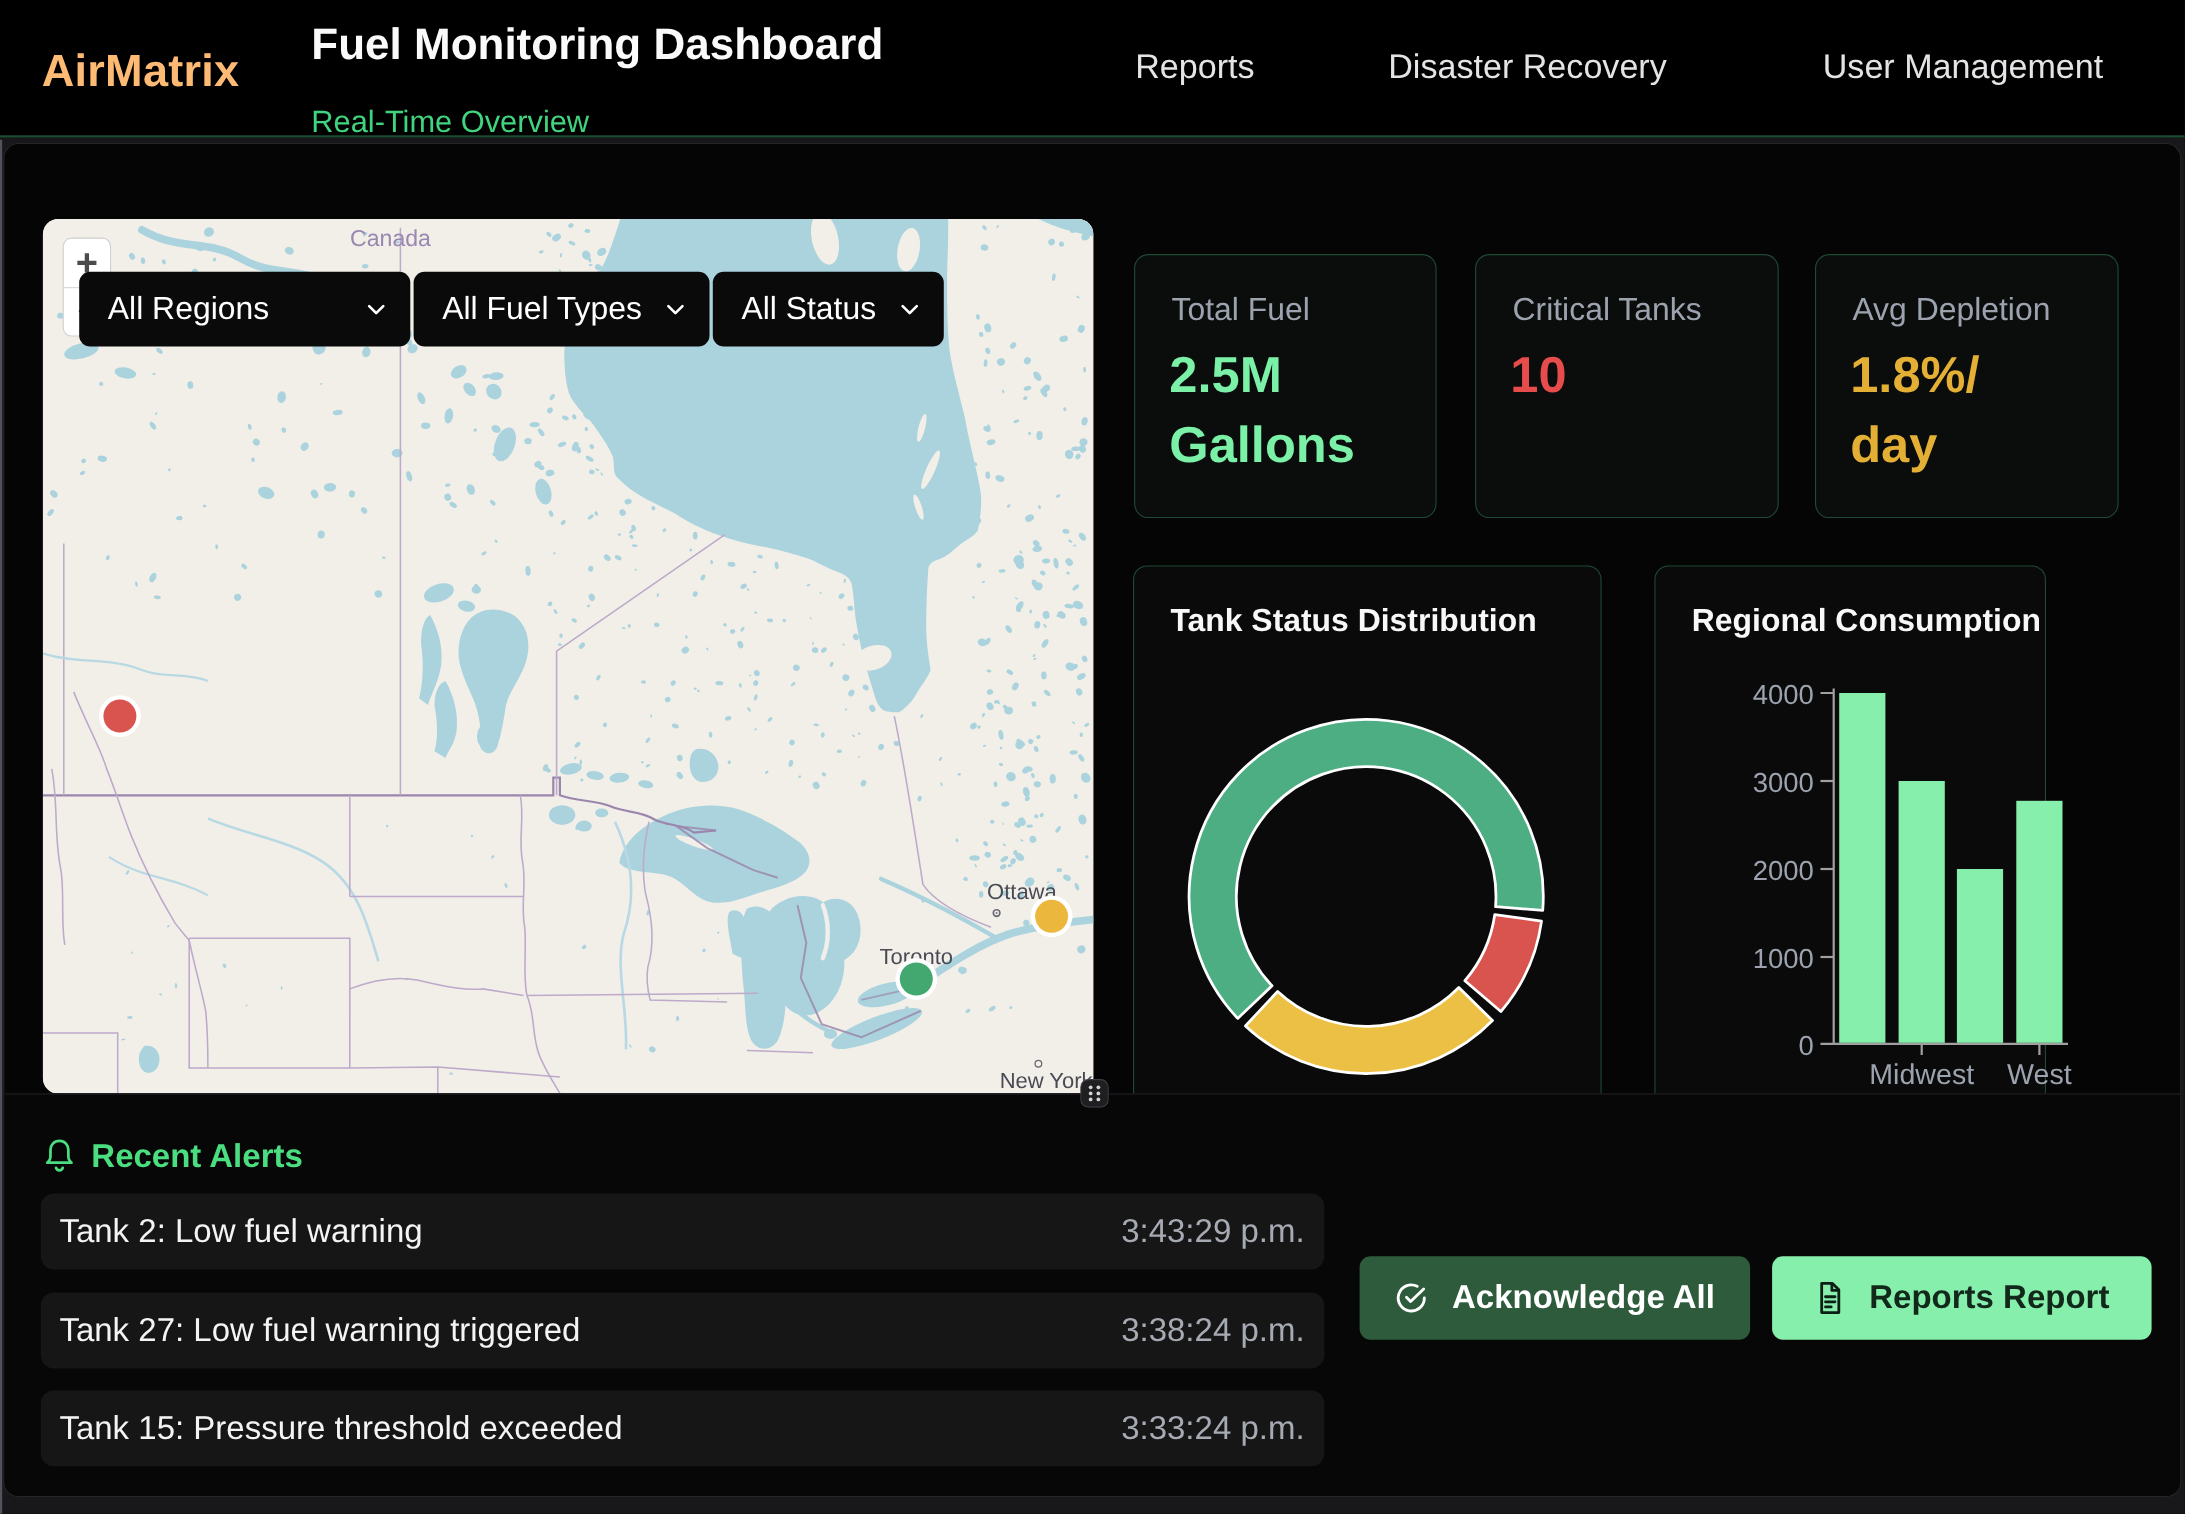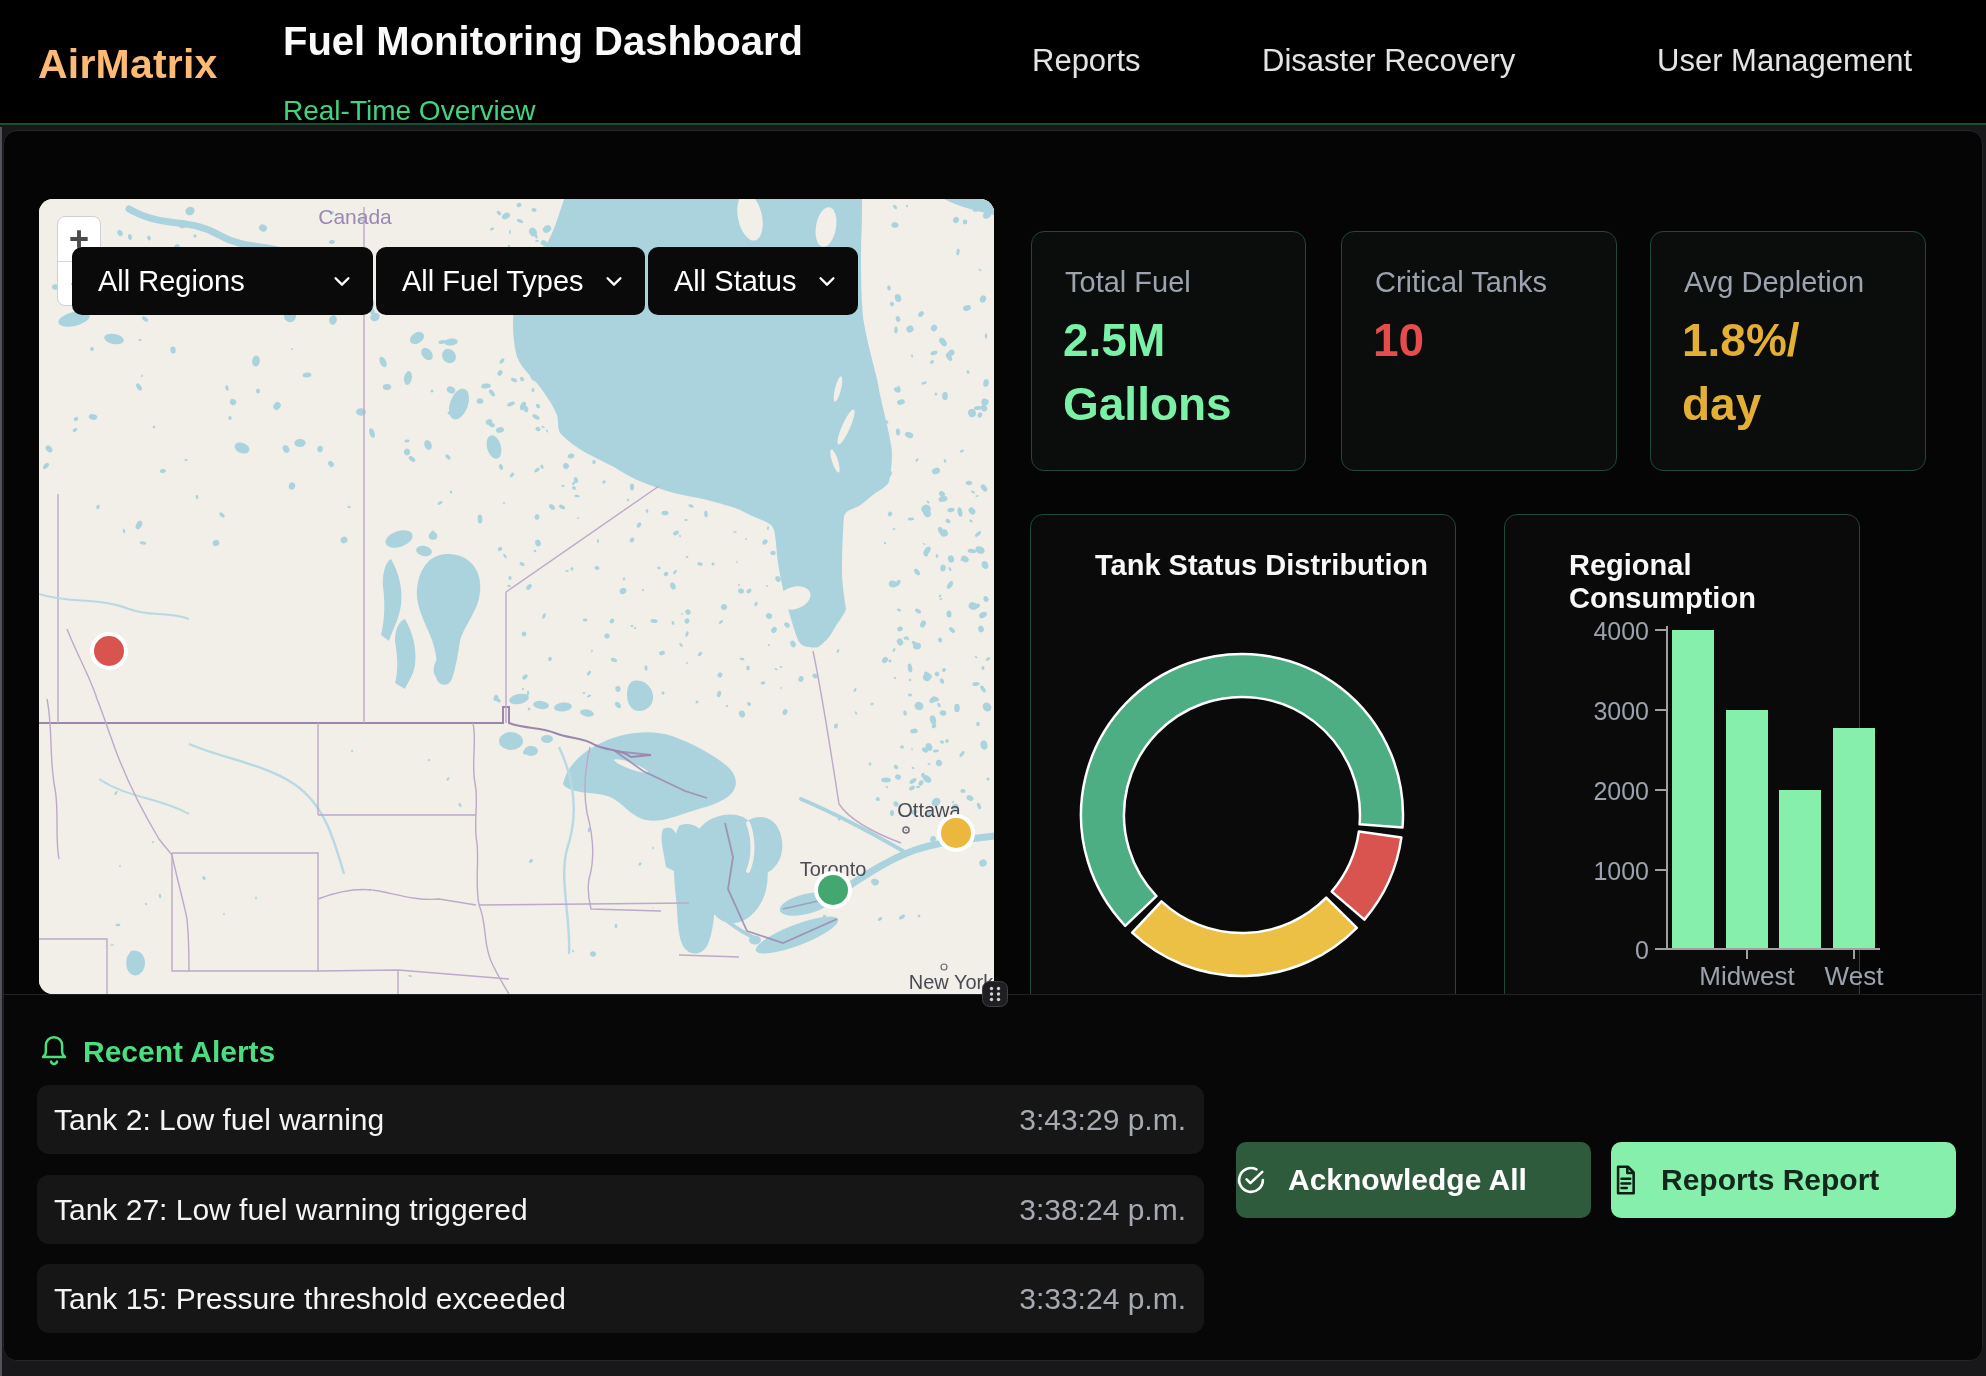--- a/index.html
+++ b/index.html
@@ -12,25 +12,25 @@
 .nav { position:absolute; top:0; height:122px; display:flex; align-items:center; font-size:31px; color:#e4e4e7; }
 .container { position:absolute; left:3px; top:130px; width:1980px; height:1231px; background:#050505; border:1px solid #26262a; border-radius:14px; overflow:hidden; }
 .mapbox { position:absolute; left:35px; top:68px; width:955px; height:795px; border-radius:14px; overflow:hidden; background:#f2efe9; }
 .zoomctl { position:absolute; left:53px; top:85px; width:44px; height:90px; background:#ffffff; border-radius:8px; border:1px solid #d0d0d0; z-index:2; }
 .zoomctl .half { height:44px; display:flex; align-items:center; justify-content:center; }
 .zoomctl .div { height:1px; background:#d6d6d6; }
 .pill { position:absolute; top:116px; height:68px; background:#0a0a0a; border-radius:10px; color:#ffffff; font-size:29px; display:flex; align-items:center; justify-content:space-between; padding:0 20px 0 26px; z-index:3; }
 .card { position:absolute; background:#0a0d0b; border:1.5px solid #1f4a35; border-radius:13px; }
 .stat-label { position:absolute; left:33px; top:34px; font-size:29px; color:#9ca3af; }
 .stat-value { position:absolute; left:31px; top:76px; font-size:46px; font-weight:700; line-height:64px; }
-.chart-title { position:absolute; left:33px; top:34px; font-size:29px; font-weight:700; color:#f8f8f8;margin-left:31px; }
+.chart-title { position:absolute; left:33px; top:34px; font-size:29px; font-weight:700; color:#f8f8f8; }
 .alert-row { position:absolute; left:33px; width:1167px; height:69px; background:#161616; border-radius:12px; color:#f4f4f5; font-size:30px; }
 .alert-row .t { position:absolute; left:17px; top:50%; transform:translateY(-50%); }
 .alert-row .time { position:absolute; right:18px; top:50%; transform:translateY(-50%); color:#a6aab2; font-size:30px; }
-.btn { position:absolute; top:147px; height:76px; border-radius:10px; display:flex; align-items:center; justify-content:flex-start; gap:22px; font-size:30px; font-weight:700; }
+.btn { position:absolute; top:147px; height:76px; border-radius:10px; display:flex; align-items:center; justify-content:center; gap:22px; font-size:30px; font-weight:700; }
 </style>
 </head>
 <body>
 <header>
   <div class="logo">AirMatrix</div>
   <div class="htitle">Fuel Monitoring Dashboard</div>
   <div class="hsub">Real-Time Overview</div>
   <div class="nav" style="left:1032px">Reports</div>
   <div class="nav" style="left:1262px">Disaster Recovery</div>
   <div class="nav" style="left:1657px">User Management</div>

